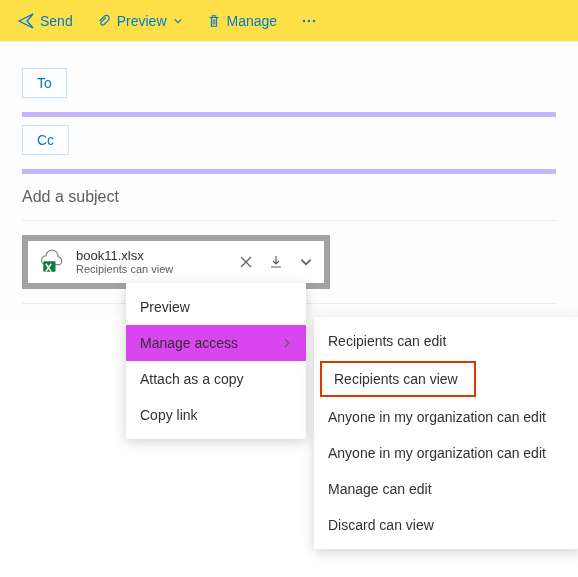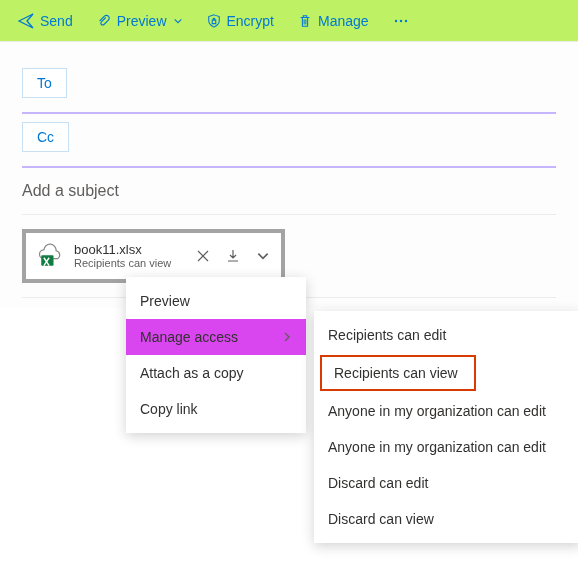--- a/index.html
+++ b/index.html
@@ -13,40 +13,40 @@
     height: 577px;
     overflow: hidden;
   }
   .toolbar {
     display: flex;
     align-items: center;
     height: 42px;
     border-bottom: 1px solid #edebe9;
     padding-left: 8px;
     gap: 4px;
-    background: #bef264;
+    background: #fde047;
   }
   .tb-btn {
     display: flex;
     align-items: center;
     gap: 6px;
     color: #0078d4;
     padding: 4px 10px;
     cursor: pointer;
     font-size: 14px;
   }
   .tb-btn .ico, .tb-icon { display:flex; align-items:center; }
   .compose {
     padding: 18px 22px 10px 22px;
     background: #fdfdfd;
   }
   .field-row {
     display: flex;
     align-items: center;
-    border-bottom: 2px solid #c4b5fd;
+    border-bottom: 5px solid #c4b5fd;
     padding: 8px 0 14px 0;
   }
   .chip {
     border: 1px solid #c7e0f4;
     color: #0078d4;
     padding: 6px 14px;
     font-size: 14px;
     background: #fff;
     cursor: pointer;
   }
@@ -57,23 +57,23 @@
     border-bottom: 1px solid #edebe9;
     outline: none;
     min-height: 24px;
   }
   .subject-row:empty:before {
     content: attr(data-placeholder);
     color: #605e5c;
   }
   .attach-area { padding-top: 14px; position: relative; }
   .attach-card {
-    width: 263px;
+    width: 308px;
     height: 54px;
-    border: 4px solid #a3a3a3;
+    border: 6px solid #a3a3a3;
     display: flex;
     align-items: center;
     padding: 0 8px 0 10px;
     gap: 10px;
     background: #fff;
   }
   .file-icon { width: 28px; height: 28px; position: relative; }
   .file-icon svg { width: 28px; height: 28px; }
   .file-text { flex: 1; display: flex; flex-direction: column; line-height: 1.2; }
   .file-name { font-size: 13px; color: #323130; }
@@ -136,29 +136,20 @@
       <svg viewBox="0 0 16 16" width="14" height="14" fill="none" stroke="#0078d4" stroke-width="1.3">
         <path d="M10 4 L5 9 a2 2 0 0 0 3 3 L13 7 a3 3 0 0 0 -4.5 -4.5 L3 8"></path>
       </svg>
     </span>
     <span>Preview</span>
     <span class="ico">
       <svg viewBox="0 0 12 12" width="10" height="10" fill="none" stroke="#0078d4" stroke-width="1.3">
           <path d="M2 4 L6 8 L10 4"></path>
         </svg>
     </span>
-  </div>
-  <div class="tb-btn">
-    <span class="ico">
-      <svg viewBox="0 0 16 16" width="14" height="14" fill="none" stroke="#0078d4" stroke-width="1.2">
-        <path d="M8 1 L14 3 V8 C14 12 8 15 8 15 C8 15 2 12 2 8 V3 Z"></path>
-        <path d="M6 7 h4 v4 h-4 z M7 7 v-1 a1 1 0 0 1 2 0 v1"></path>
-      </svg>
-    </span>
-    <span>Encrypt</span>
   </div>
   <div class="tb-btn">
     <span class="ico">
       <svg viewBox="0 0 16 16" width="14" height="14" fill="none" stroke="#0078d4" stroke-width="1.2">
         <path d="M3 4 h10 M6 4 V2 h4 v2 M5 4 v10 h6 V4 M7 6 v6 M9 6 v6"></path>
       </svg>
     </span>
     <span>Manage</span>
   </div>
   <div class="tb-btn">
@@ -237,21 +228,21 @@
       <div class="menu-item highlight">
           <span>Recipients can view</span>
         </div>
       <div class="menu-item">
           <span>Anyone in my organization can edit</span>
         </div>
       <div class="menu-item">
           <span>Anyone in my organization can edit</span>
         </div>
       <div class="menu-item">
-          <span>Discard can edit</span>
+          <span>Manage can edit</span>
         </div>
       <div class="menu-item">
           <span>Discard can view</span>
         </div>
     </div>
 
   </div>
 </div>
 
 </body></html>

